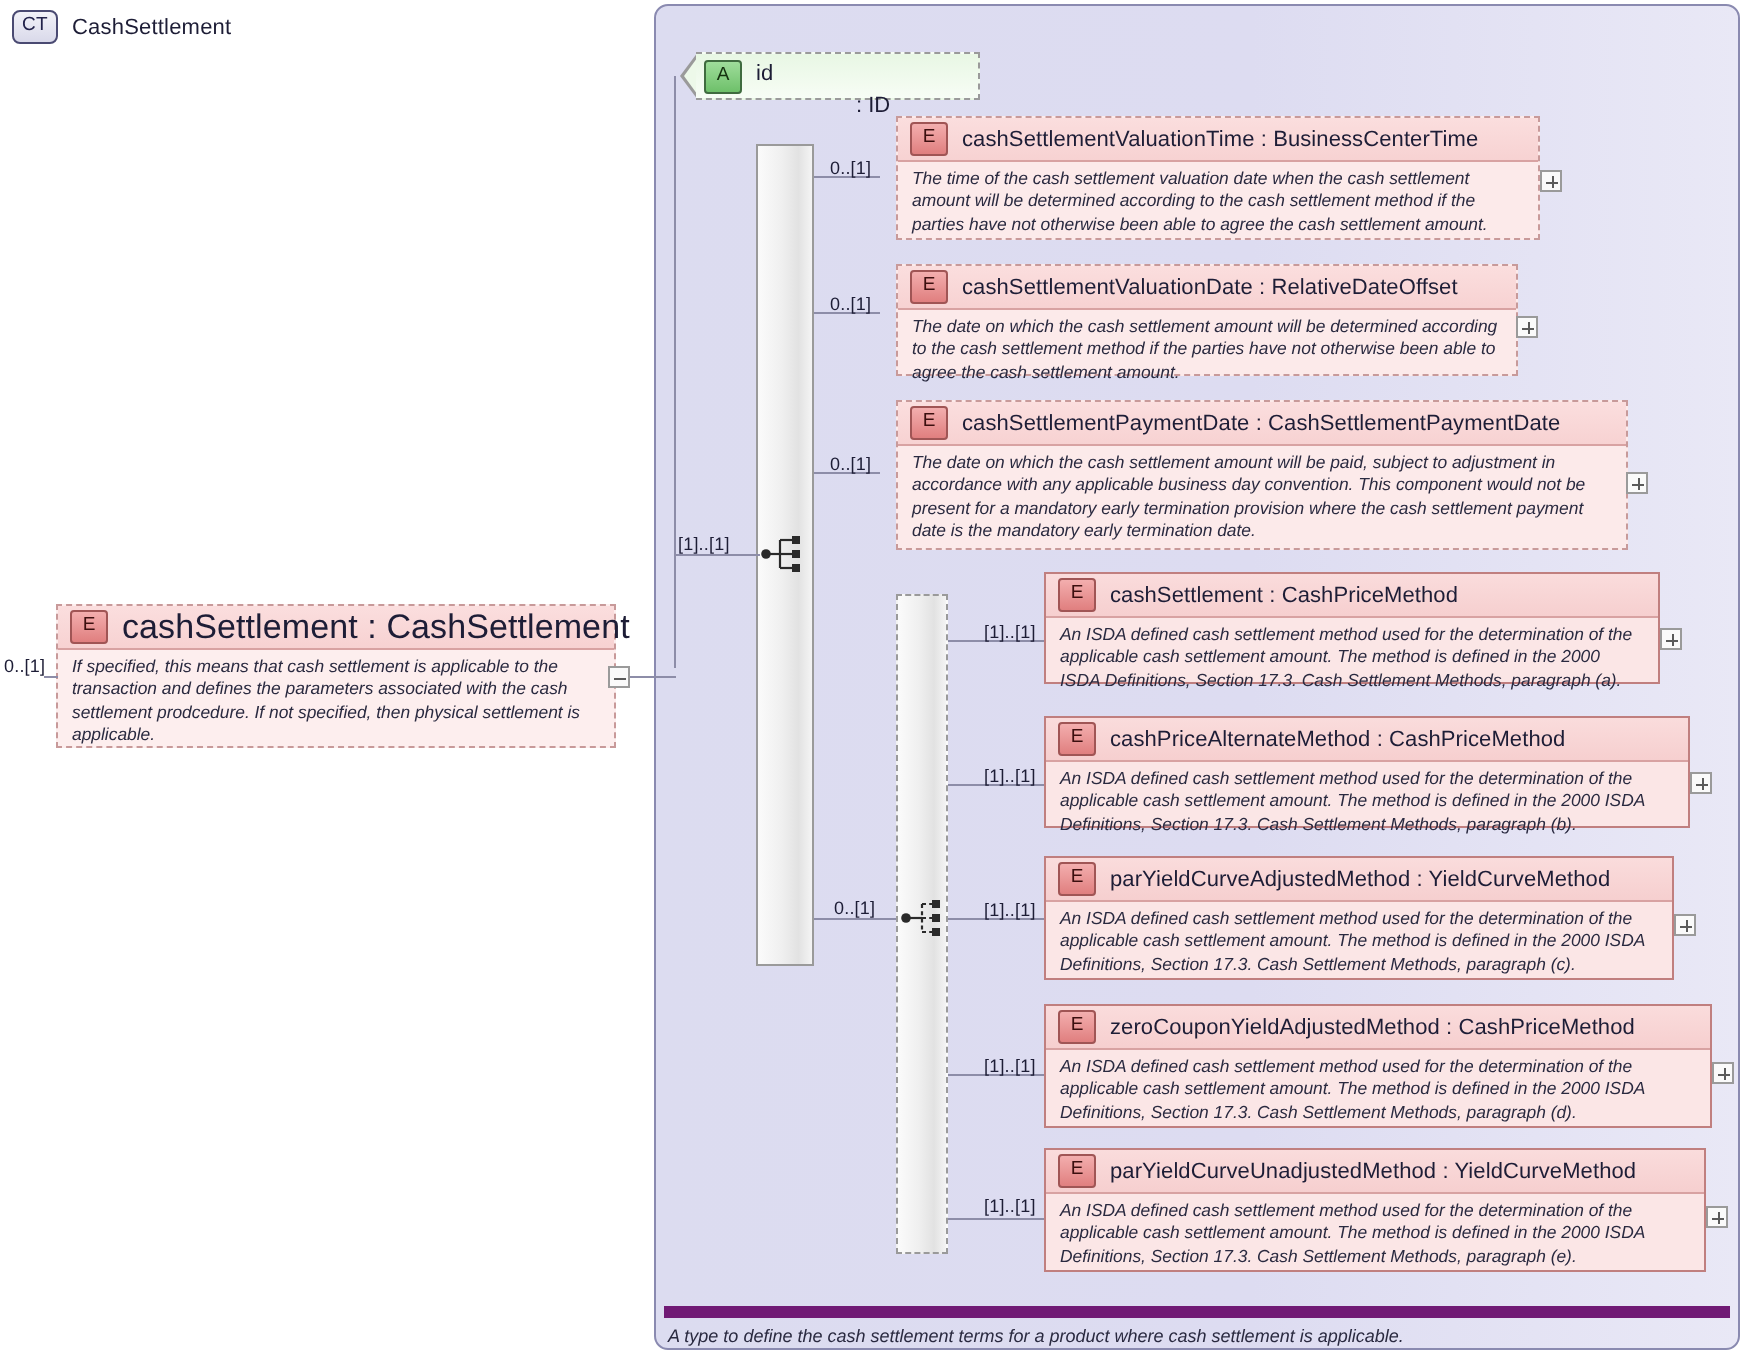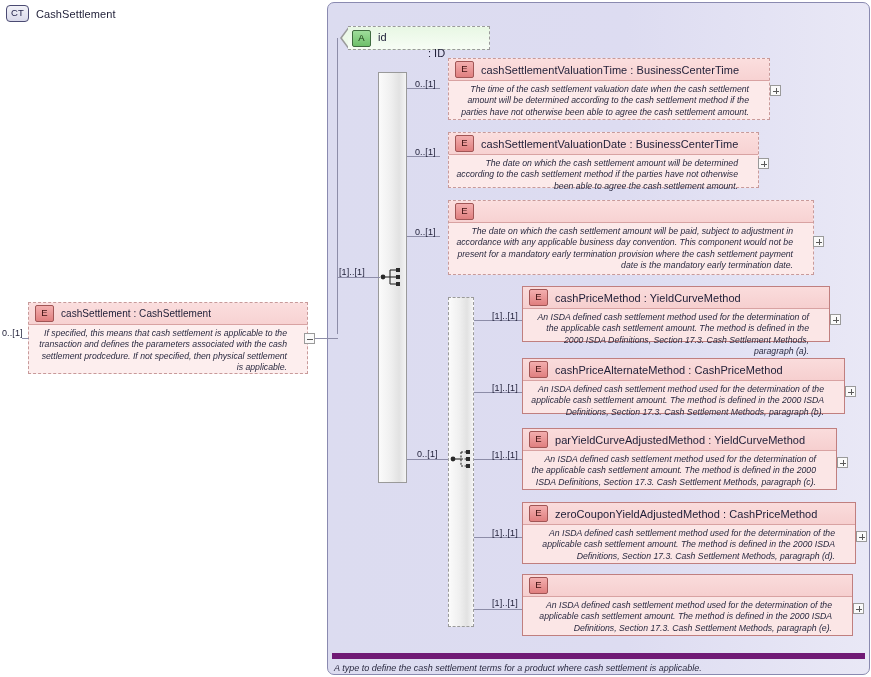--- a/index.html
+++ b/index.html
@@ -72,22 +72,22 @@
     display:flex;align-items:center;gap:7px;padding-left:6px;
     border-bottom:1px solid #d8a2a2;
   }
   .el .ebadge{
     width:17px;height:15px;border:1px solid #a05555;border-radius:2px;
     background:linear-gradient(to bottom,#f3aeae,#e07f7f);
     font-size:9.5px;line-height:13px;text-align:center;color:#3c0f0f;flex:0 0 auto;
   }
   .el .etitle{font-size:11px;color:#1d1d36;white-space:nowrap;letter-spacing:.05px;text-align:center;}
   .el .doc{
-    padding:3px 20px 4px 7px;font-size:8.7px;line-height:11.3px;
-    font-style:italic;color:#2a2a40;text-align:right;
+    padding:3px 7px 4px 7px;font-size:8.7px;line-height:11.3px;
+    font-style:italic;color:#2a2a40;
   }
   
   .el.optional{border:1px dashed #c89a9a;background:#fceaea;}
   .el.required{border:1px solid #c07f7f;background:#fbe6e6;}
   .el.optional .hdr{background:linear-gradient(to bottom,#fbdede,#f7d2d2);}
   .el.required .hdr{background:linear-gradient(to bottom,#fadcdc,#f6cfcf);}
 
   
   .el.ref{border:1px dashed #c89a9a;background:#fdeeee;}
   .el.ref .hdr{background:linear-gradient(to bottom,#fbdede,#f7d2d2);}
@@ -141,21 +141,21 @@
   <div class="attr-box"></div>
   <div class="attr-badge">A</div>
   <div class="attr-name">id</div>
   <div class="attr-type">: ID</div>
 
   <div class="ln v" style="left:337px;top:38px;height:296px;"></div>
 
   <div class="el ref" style="left:28px;top:302px;width:280px;height:72px;">
     <div class="hdr">
       <span class="ebadge">E</span>
-      <span class="etitle" style="font-size:10px;">cashSettlement : CashSettlement</span>
+      <span class="etitle" style="font-size:17px;">cashSettlement : CashSettlement</span>
     </div>
     <div class="doc">If specified, this means that cash settlement is applicable to the transaction and defines the parameters associated with the cash settlement prodcedure. If not specified, then physical settlement is applicable.</div>
   </div>
   <div class="card" style="left:2px;top:328px;">0..[1]</div>
 
   <div class="ln h" style="left:22px;top:338px;width:7px;"></div>
 
   <div class="ln h" style="left:308px;top:338px;width:7px;"></div>
   <div class="tgl" style="left:304px;top:333px;"></div>
   <div class="ln h" style="left:315px;top:338px;width:23px;"></div>
@@ -186,30 +186,31 @@
       <span class="etitle">cashSettlementValuationTime : BusinessCenterTime</span>
     </div>
     <div class="doc">The time of the cash settlement valuation date when the cash settlement amount will be determined according to the cash settlement method if the parties have not otherwise been able to agree the cash settlement amount.</div>
   </div>
   <div class="card" style="left:415px;top:79px;">0..[1]</div>
   <div class="tgl plus" style="left:770px;top:85px;"></div>
 
   <div class="el optional" style="left:448px;top:132px;width:311px;height:56px;">
     <div class="hdr">
       <span class="ebadge">E</span>
-      <span class="etitle">cashSettlementValuationDate : BusinessCenterTime</span>
+      <span class="etitle">cashSettlementValuationDate : RelativeDateOffset</span>
     </div>
     <div class="doc">The date on which the cash settlement amount will be determined according to the cash settlement method if the parties have not otherwise been able to agree the cash settlement amount.</div>
   </div>
   <div class="card" style="left:415px;top:147px;">0..[1]</div>
   <div class="tgl plus" style="left:758px;top:158px;"></div>
 
   <div class="el optional" style="left:448px;top:200px;width:366px;height:75px;">
     <div class="hdr">
       <span class="ebadge">E</span>
+      <span class="etitle">cashSettlementPaymentDate : CashSettlementPaymentDate</span>
     </div>
     <div class="doc">The date on which the cash settlement amount will be paid, subject to adjustment in accordance with any applicable business day convention. This component would not be present for a mandatory early termination provision where the cash settlement payment date is the mandatory early termination date.</div>
   </div>
   <div class="card" style="left:415px;top:227px;">0..[1]</div>
   <div class="tgl plus" style="left:813px;top:236px;"></div>
 
   <div class="choice-bar"></div>
   <svg class="compositor-icon" style="left:450px;top:448px;" viewBox="0 0 26 22">
     <circle cx="3" cy="11" r="2.4" fill="#2a2a2a"></circle>
     <line x1="5" y1="11" x2="11" y2="11" stroke="#2a2a2a" stroke-width="1.1"></line>
@@ -225,21 +226,21 @@
 
   <div class="ln h" style="left:474px;top:320px;width:48px;"></div>
   <div class="ln h" style="left:474px;top:392px;width:48px;"></div>
   <div class="ln h" style="left:474px;top:459px;width:48px;"></div>
   <div class="ln h" style="left:474px;top:537px;width:48px;"></div>
   <div class="ln h" style="left:474px;top:609px;width:48px;"></div>
 
   <div class="el required" style="left:522px;top:286px;width:308px;height:56px;">
     <div class="hdr">
       <span class="ebadge">E</span>
-      <span class="etitle">cashPriceMethod : YieldCurveMethod</span>
+      <span class="etitle">cashSettlement : CashPriceMethod</span>
     </div>
     <div class="doc">An ISDA defined cash settlement method used for the determination of the applicable cash settlement amount. The method is defined in the 2000 ISDA Definitions, Section 17.3. Cash Settlement Methods, paragraph (a).</div>
   </div>
   <div class="card" style="left:492px;top:311px;">[1]..[1]</div>
   <div class="tgl plus" style="left:830px;top:314px;"></div>
 
   <div class="el required" style="left:522px;top:358px;width:323px;height:56px;">
     <div class="hdr">
       <span class="ebadge">E</span>
       <span class="etitle">cashPriceAlternateMethod : CashPriceMethod</span>
@@ -265,20 +266,21 @@
       <span class="etitle">zeroCouponYieldAdjustedMethod : CashPriceMethod</span>
     </div>
     <div class="doc">An ISDA defined cash settlement method used for the determination of the applicable cash settlement amount. The method is defined in the 2000 ISDA Definitions, Section 17.3. Cash Settlement Methods, paragraph (d).</div>
   </div>
   <div class="card" style="left:492px;top:528px;">[1]..[1]</div>
   <div class="tgl plus" style="left:856px;top:531px;"></div>
 
   <div class="el required" style="left:522px;top:574px;width:331px;height:62px;">
     <div class="hdr">
       <span class="ebadge">E</span>
+      <span class="etitle">parYieldCurveUnadjustedMethod : YieldCurveMethod</span>
     </div>
     <div class="doc">An ISDA defined cash settlement method used for the determination of the applicable cash settlement amount. The method is defined in the 2000 ISDA Definitions, Section 17.3. Cash Settlement Methods, paragraph (e).</div>
   </div>
   <div class="card" style="left:492px;top:598px;">[1]..[1]</div>
   <div class="tgl plus" style="left:853px;top:603px;"></div>
 
   <div class="ct-footer">
     <span class="txt">A type to define the cash settlement terms for a product where cash settlement is applicable.</span>
   </div>
 

